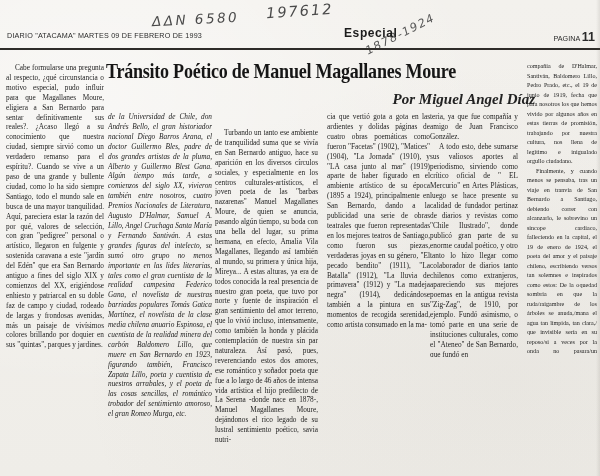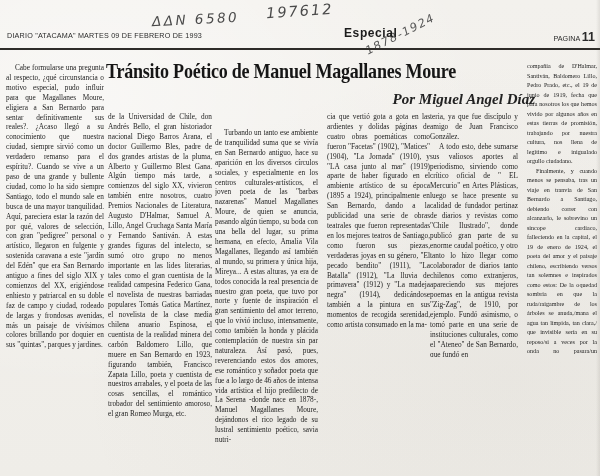--- a/index.html
+++ b/index.html
@@ -57,21 +57,21 @@
     text-align:right;font-weight:bold;font-size:15px;color:#222;font-style:italic;
   }
   .col{
     position:absolute;overflow:hidden;
     font-size:7.3px;line-height:9.9px;text-align:justify;
     color:#232323;
   }
   .col p{margin:0;overflow-wrap:break-word;}
   .col p.indent{text-indent:9px;}
   .col-1{left:6px;  top:63px;  width:98px; height:402px;}
-  .col-2{left:108px;top:112px; width:104px;height:352px;}
+  .col-2{left:108px;top:112px; width:104px;height:352px;font-style:italic;}
   .col-3{left:215px;top:128px; width:103px;height:352px;}
   .col-4{left:327px;top:112px; width:103px;height:242px;}
   .col-5{left:430px;top:112px; width:88px; height:245px;}
   .col-6{left:527px;top:62px;  width:70px; height:292px;
          font-size:6.1px;line-height:9.5px;}
   .scan-edge{
     position:absolute;right:0;top:0;width:4px;height:476px;
     background:linear-gradient(90deg, transparent, rgba(90,85,75,0.12));
   }
 </style>
@@ -105,21 +105,21 @@
 
   <div class="col col-3">
     <p class="indent">Turbando un tanto ese ambiente de tranquilidad suma que se vivía en San Bernardo antiguo, hace su aparición en los diversos círculos sociales, y especialmente en los centros culturales-artísticos, el joven poeta de las "barbas nazarenas" Manuel Magallanes Moure, de quien se anuncia, pasando algún tiempo, su boda con una bella del lugar, su prima hermana, en efecto, Amalia Vila Magallanes, llegando así también al mundo, su primera y única hija, Mireya... A estas alturas, ya era de todos conocida la real presencia de nuestro gran poeta, que tuvo por norte y fuente de inspiración el gran sentimiento del amor terreno, que lo vivió incluso, intensamente, como también la honda y plácida contemplación de nuestra sin par naturaleza. Así pasó, pues, reverenciando estos dos amores, ese romántico y soñador poeta que fue a lo largo de 46 años de intensa vida artística el hijo predilecto de La Serena -donde nace en 1878-, Manuel Magallanes Moure, dejándonos el rico legado de su lustral sentimiento poético, savia nutri-</p>
   </div>
 
   <div class="col col-4">
     <p>cia que vertió gota a gota en las ardientes y dolidas páginas de cuatro obras poemáticas como fueron "Facetas" (1902), "Matices" (1904), "La Jornada" (1910), y "LA casa junto al mar" (1919) aparte de haber figurado en el ambiente artístico de su época (1895 a 1924), principalmente en San Bernardo, dando a la publicidad una serie de obras teatrales que fueron representadas en los mejores teatros de Santiago, como fueron sus piezas, verdaderas joyas en su género, "El pecado bendito" (1911), "La Batalla" (1912), "La lluvia de primavera" (1912) y "La madeja negra" (1914), dedicándose también a la pintura en sus momentos de recogida serenidad, como artista consumado en la ma-</p>
   </div>
 
   <div class="col col-5">
-    <p>teria, ya que fue discípulo y amigo de Juan Francisco González.</p>
+    <p>teria, ya que fue compañía y amigo de Juan Francisco González.</p>
     <p class="indent">A todo esto, debe sumarse sus valiosos aportes al periodismo, sirviendo como crítico oficial de " EL Mercurio" en Artes Plásticas, luego se hace presente su calidad de fundador pertinaz de diarios y revistas como "Chile Ilustrado", donde publicó gran parte de su enorme caudal poético, y otro tanto lo hizo llegar como colaborador de diarios tanto chilenos como extranjeros, apareciendo sus mejores poemas en la antigua revista "Zig-Zag", de 1910, por ejemplo. Fundó asimismo, o tomó parte en una serie de instituciones culturales, como el "Ateneo" de San Bernardo, que fundó en</p>
   </div>
 
   <div class="col col-6">
     <p>compañía de D'Halmar, Santiván, Baldomero Lillo, Pedro Prado, etc., el 19 de junio de 1919, fecha que para nosotros los que hemos vivido por algunos años en estas tierras de promisión, trabajando por nuestra cultura, nos llena de legítimo e inigualado orgullo ciudadano.</p>
     <p class="indent">Finalmente, y cuando menos se pensaba, tras un viaje en tranvía de San Bernardo a Santiago, debiendo correr con alcanzarlo, le sobrevino un síncope cardíaco, falleciendo en la capital, el 19 de enero de 1924, el poeta del amor y el paisaje chileno, escribiendo versos tan solemnes e inspirados como estos: De la oquedad sombría en que la ruda/raigambre de los árboles se anuda,/mana el agua tan límpida, tan clara,/ que invisible sería en su reposo/si a veces por la onda no pasara/un estremecimiento luminoso".</p>
   </div>
 
   <div class="scan-edge"></div>
 </div>

